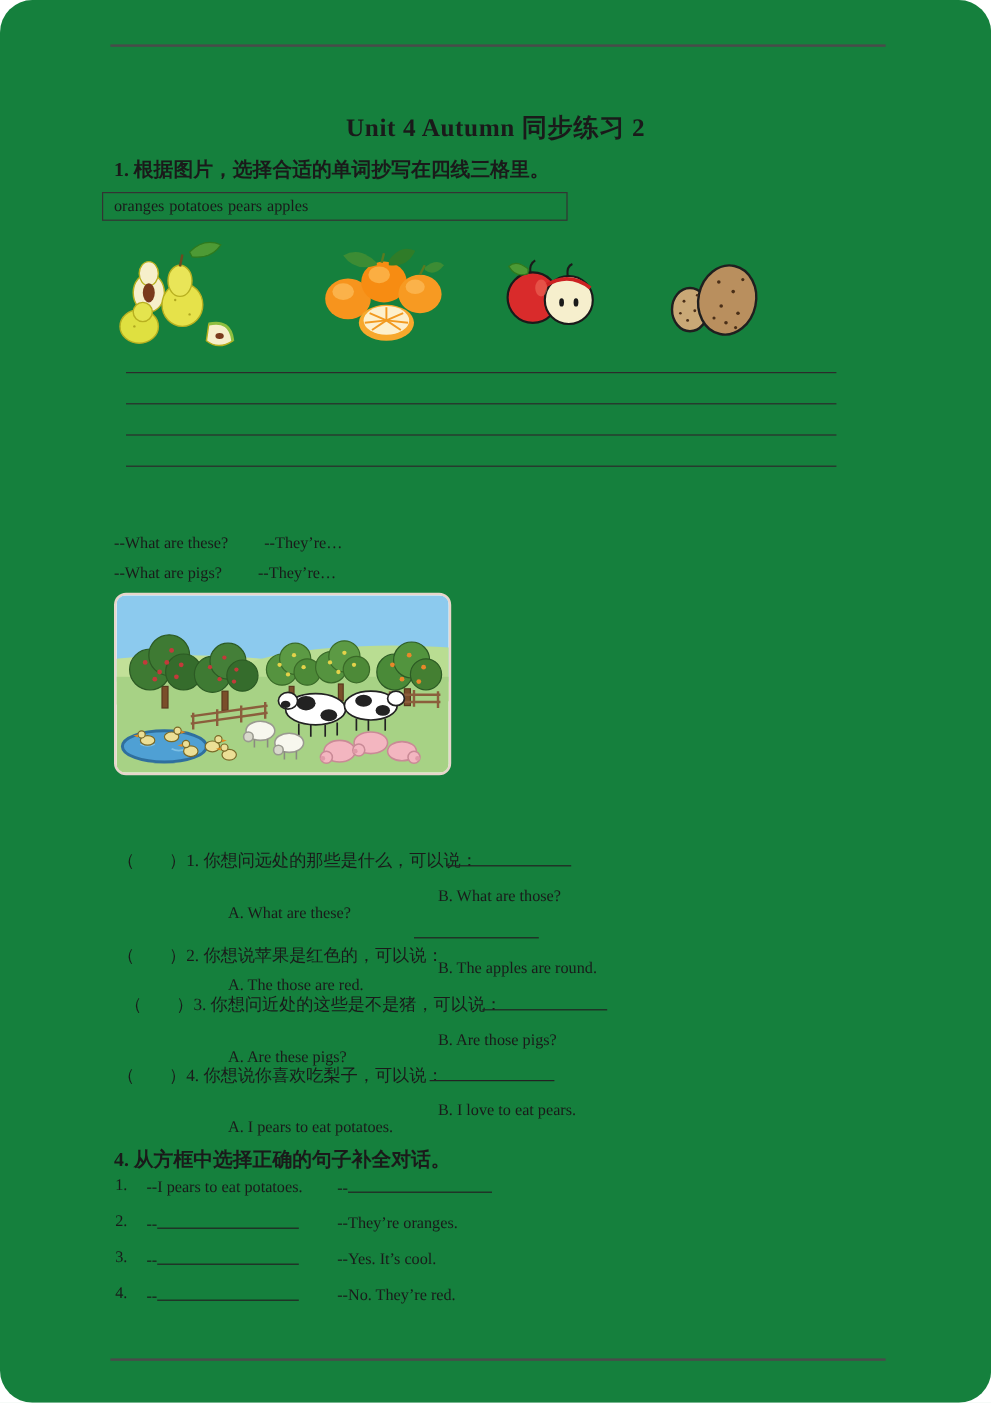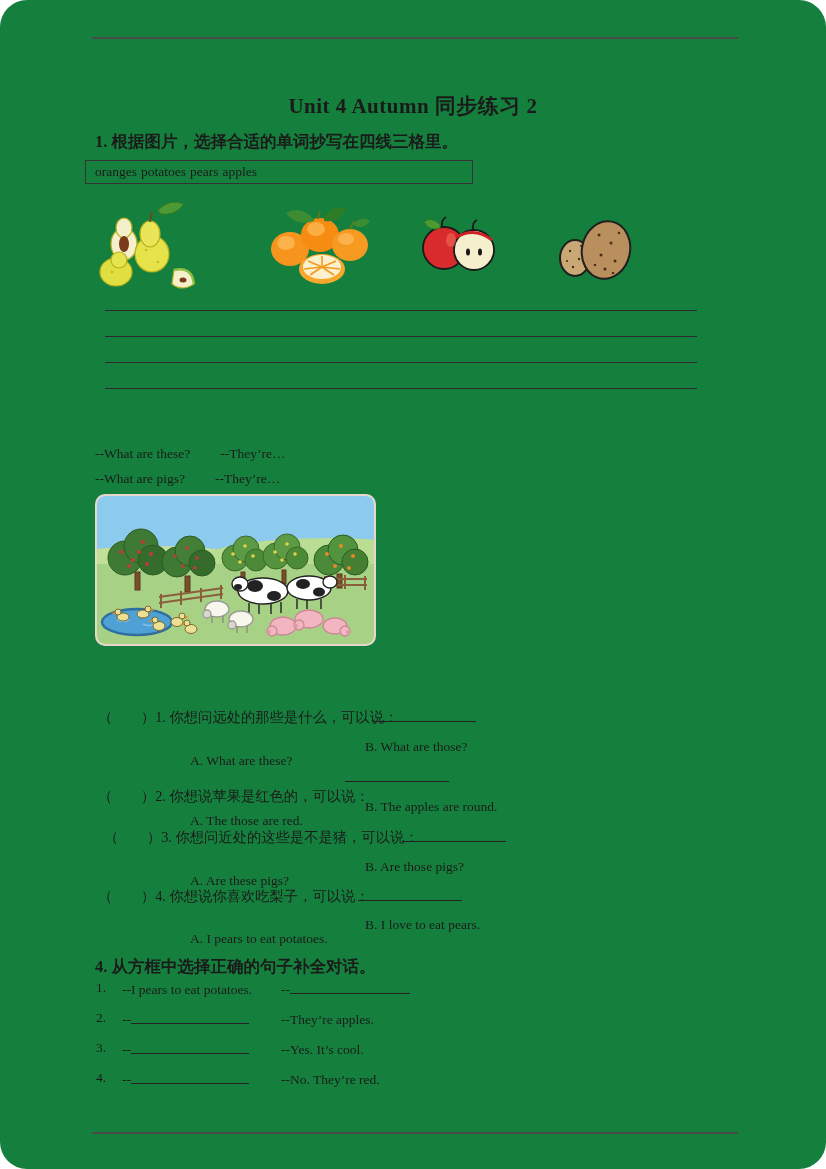--- a/index.html
+++ b/index.html
@@ -327,21 +327,21 @@
 
   <div class="abs" style="left:0;top:980px;width:826px;">
     <span class="en rownum">1.</span>
     <span class="rowleft"><span class="en">--I pears to eat potatoes.</span></span>
     <span class="rowright"><span class="en">--</span><span class="blank" style="width:120px;"></span></span>
   </div>
 
   <div class="abs" style="left:0;top:1010px;width:826px;">
     <span class="en rownum">2.</span>
     <span class="rowleft"><span class="en">--</span><span class="blank" style="width:118px;"></span></span>
-    <span class="rowright"><span class="en">--They’re apples.</span></span>
+    <span class="rowright"><span class="en">--They’re oranges.</span></span>
   </div>
 
   <div class="abs" style="left:0;top:1040px;width:826px;">
     <span class="en rownum">3.</span>
     <span class="rowleft"><span class="en">--</span><span class="blank" style="width:118px;"></span></span>
     <span class="rowright"><span class="en">--Yes. It’s cool.</span></span>
   </div>
 
   <div class="abs" style="left:0;top:1070px;width:826px;">
     <span class="en rownum">4.</span>

